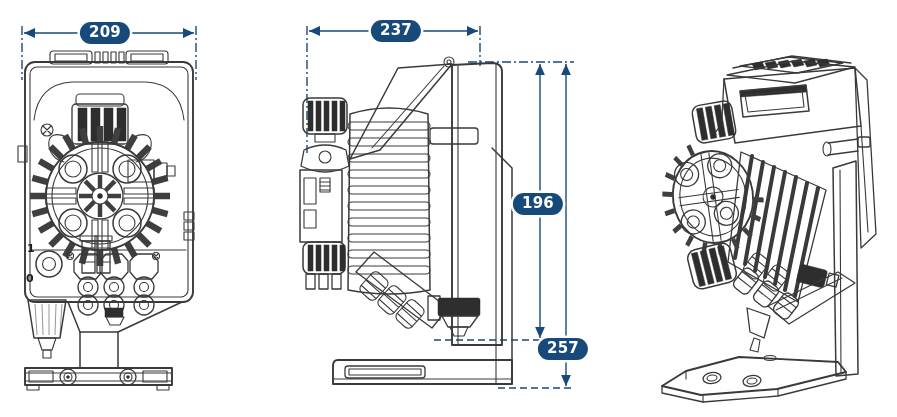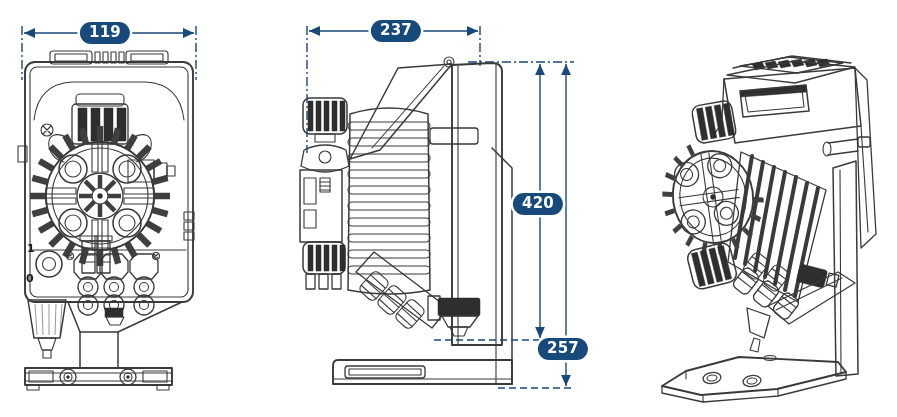--- a/index.html
+++ b/index.html
@@ -426,21 +426,21 @@
       </g>
       <g transform="rotate(-7 752 381)">
         <ellipse class="ln w13" cx="752" cy="381" rx="9" ry="5.5"></ellipse>
         <ellipse class="ln w1" cx="752" cy="381" rx="5" ry="3"></ellipse>
       </g>
       <ellipse class="ln w1" cx="770" cy="358" rx="6" ry="2.5"></ellipse>
     </g>
   </g>
 </svg>
 
-<div class="pill" style="left:105px;top:33px;">119</div>
+<div class="pill" style="left:105px;top:33px;">209</div>
 <div class="pill" style="left:396px;top:31px;">237</div>
-<div class="pill" style="left:538px;top:204px;">420</div>
+<div class="pill" style="left:538px;top:204px;">196</div>
 <div class="pill" style="left:563px;top:349px;">257</div>
 
 <div class="swlabel" style="left:27px;top:243px;">1</div>
 <div class="swlabel" style="left:26px;top:273px;">0</div>
 
 </div>
 
 </body></html>

